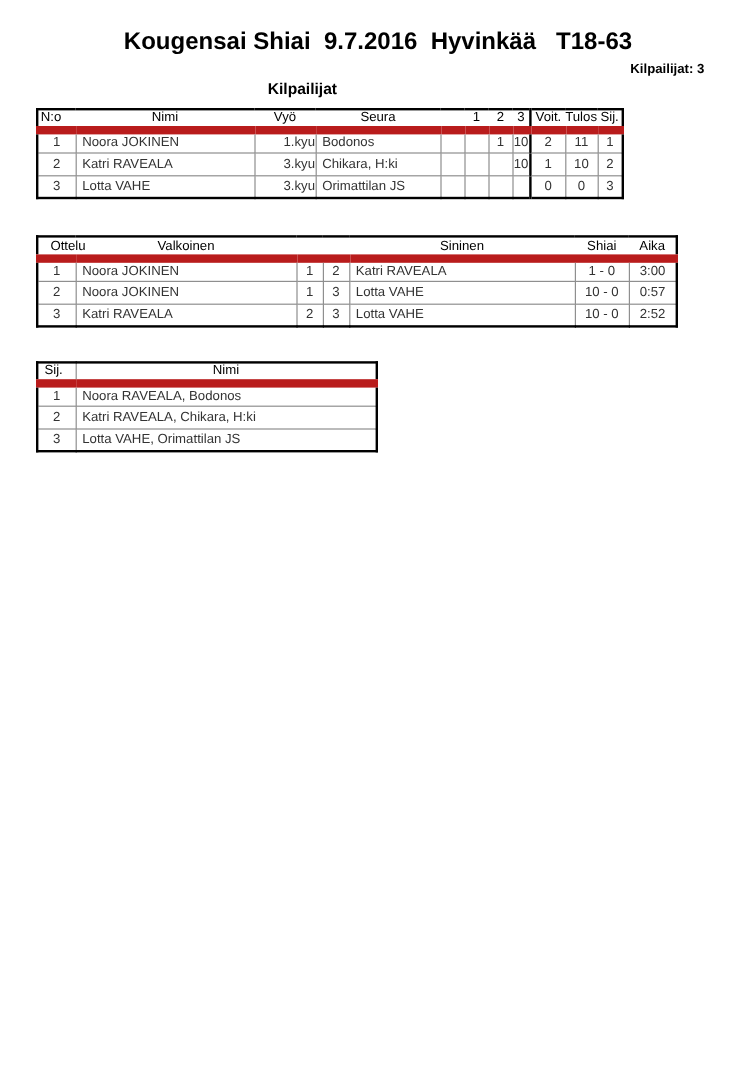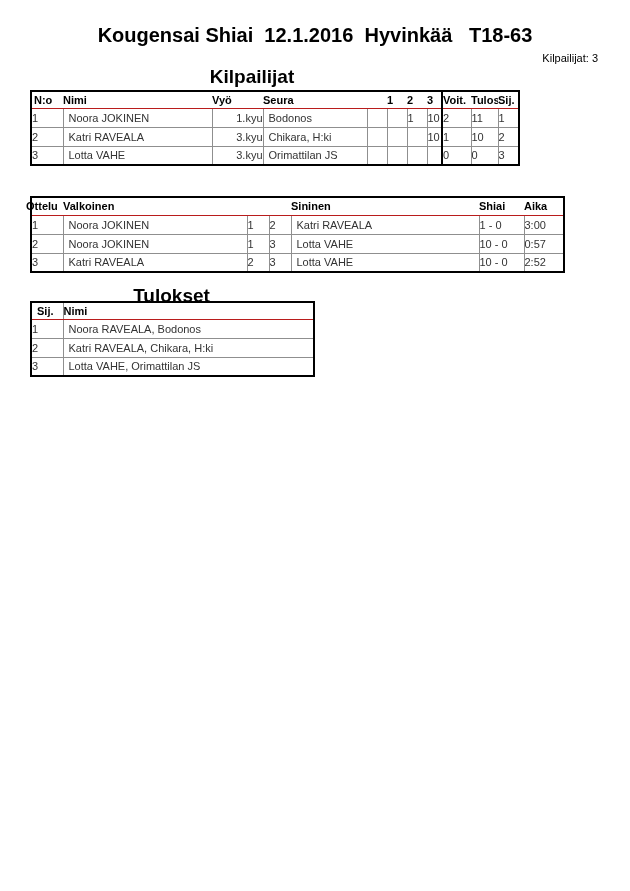--- a/index.html
+++ b/index.html
@@ -17,29 +17,29 @@
     position: absolute;
     top: 24px; left: 0; width: 630px;
     text-align: center;
     font-size: 20px;
     font-weight: bold;
     color: #000;
     white-space: pre;
   }
   .count-label {
     position: absolute;
-    top: 52px; right: 32px;
+    top: 52px; right: 43px;
     font-size: 11px;
-    font-weight: normal;
+    font-weight: bold;
     color: #000;
   }
   .section-heading {
     position: absolute;
     text-align: center;
-    font-size: 19px;
+    font-size: 13px;
     font-weight: bold;
     color: #000;
   }
   #h-competitors { top: 66px; left: 30px; width: 444px; }
   #h-matches     { top: 179px; left: 30px; width: 533px; }
   #h-results     { top: 285px; left: 30px; width: 283px; }
 
   table {
     position: absolute;
     border-collapse: collapse;
@@ -51,53 +51,53 @@
   #t-matches     { top: 196px; left: 30px; width: 533px; }
   #t-results     { top: 301px; left: 30px; width: 283px; }
 
   th, td {
     font-size: 11px;
     overflow: hidden;
     white-space: nowrap;
     vertical-align: middle;
   }
   th {
-    font-weight: bold;
+    font-weight: normal;
     color: #000;
     border-left: none;
     border-right: none;
     border-top: none;
-    border-bottom: 1px solid #b91c1c;
+    border-bottom: 7px solid #b91c1c;
     text-align: center;
   }
   td {
     border: 1px solid #8f8f8f;
     color: #333;
   }
   thead tr { height: 17px; }
   tbody tr { height: 19px; }
   #t-matches thead tr { height: 18px; }
 
-  .c { text-align: left; }
+  .c { text-align: center; }
   .l { text-align: left; padding-left: 5px; }
   .pl2 { text-align: left; padding-left: 2px; }
   .belt { text-align: right; padding-left: 8px; }
   .thickL { border-left: 2px solid #000 !important; }
   .thickR { border-right: 2px solid #000 !important; }
   .hsep-l { border-left: 1px solid #8f8f8f; }
   .hsep-r { border-right: 1px solid #8f8f8f; }
-  .overflow-left { text-align: left; overflow: visible; padding-left: 0; }
+  .overflow-left { text-align: left; overflow: visible; padding-left: 16px; }
   .overflow-left span { display: inline-block; margin-left: -6px; white-space: nowrap; }
 </style>
 </head>
 <body>
 
 <div class="page">
 
-  <div class="title">Kougensai Shiai  12.1.2016  Hyvinkää   T18-63</div>
+  <div class="title">Kougensai Shiai  9.7.2016  Hyvinkää   T18-63</div>
   <div class="count-label">Kilpailijat: 3</div>
 
   <div id="h-competitors" class="section-heading">Kilpailijat</div>
 
   <table id="t-competitors">
     <colgroup>
       <col style="width:32px">
         <col style="width:149px">
         <col style="width:51px">
         <col style="width:104px">
@@ -213,21 +213,20 @@
         <td class="l">Katri RAVEALA</td>
         <td class="c">2</td>
         <td class="c">3</td>
         <td class="l">Lotta VAHE</td>
         <td class="c">10 - 0</td>
         <td class="c">2:52</td>
       </tr>
     </tbody>
   </table>
 
-  <div id="h-results" class="section-heading">Tulokset</div>
 
   <table id="t-results">
     <colgroup>
       <col style="width:32px">
         <col style="width:251px">
     </colgroup>
     <thead>
       <tr>
         <th class="l hsep-r">Sij.</th>
         <th class="c hsep-l">Nimi</th>

